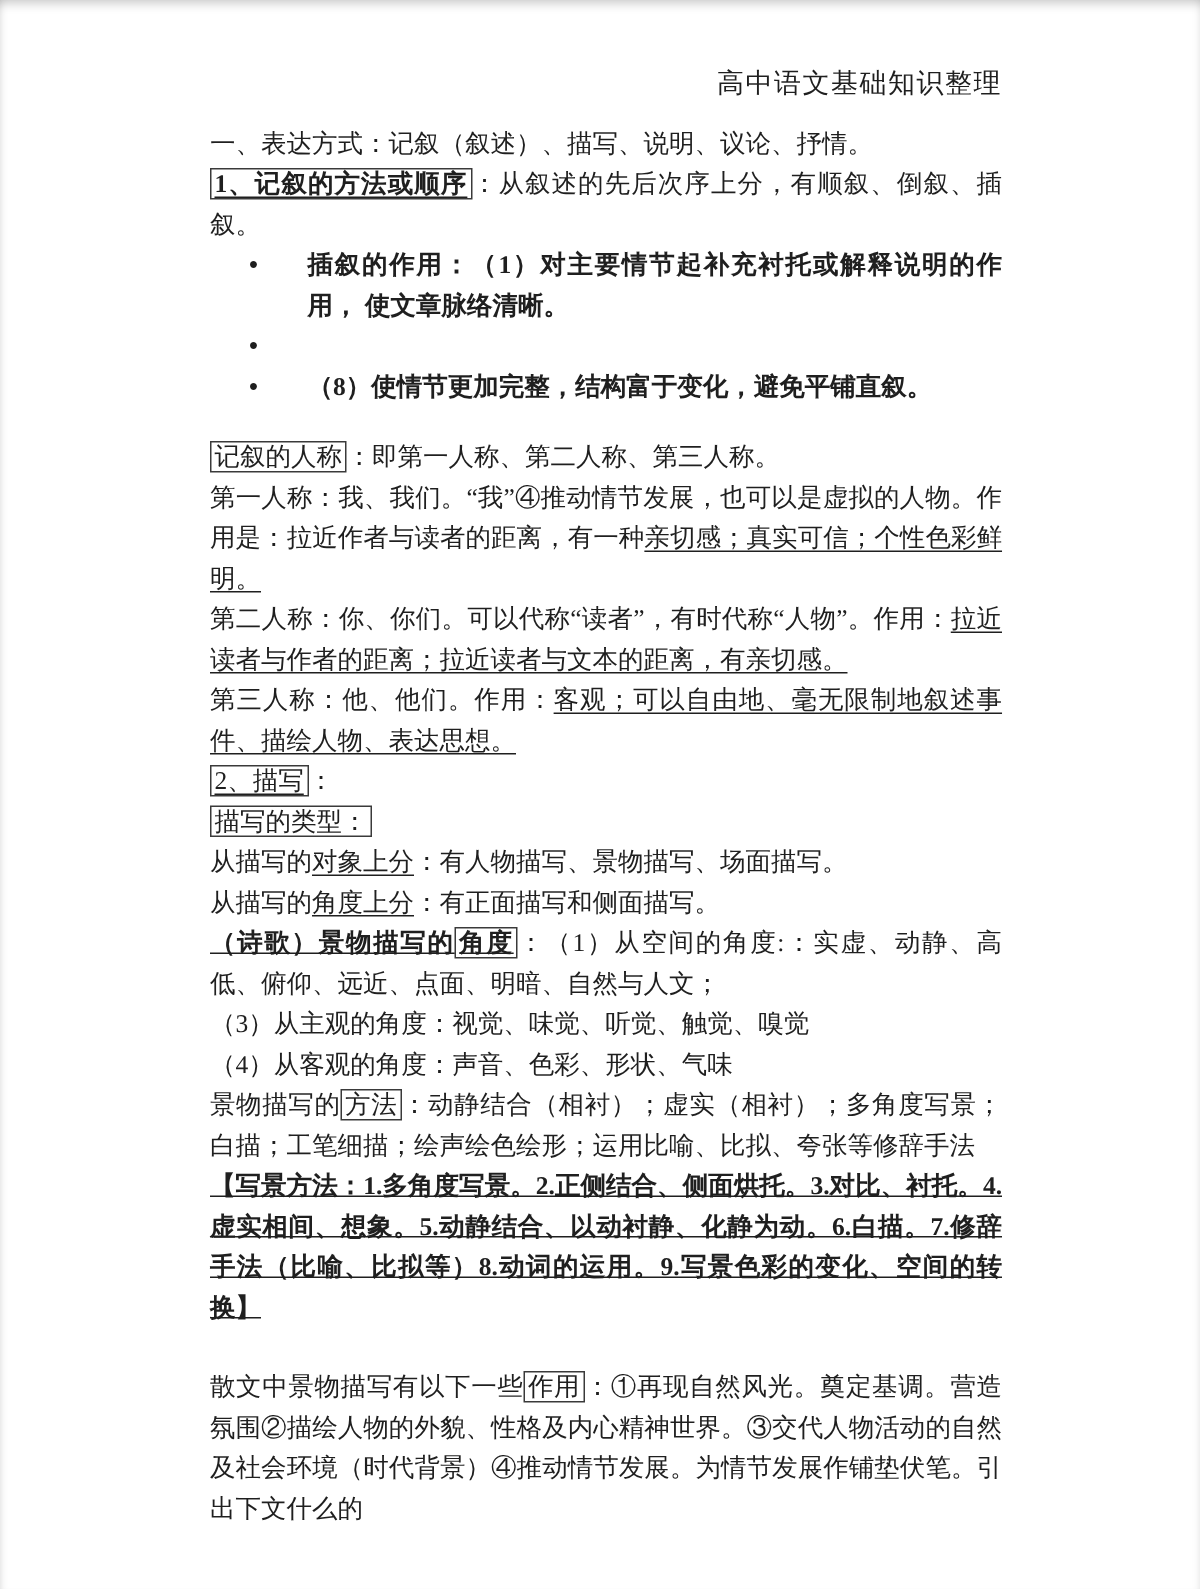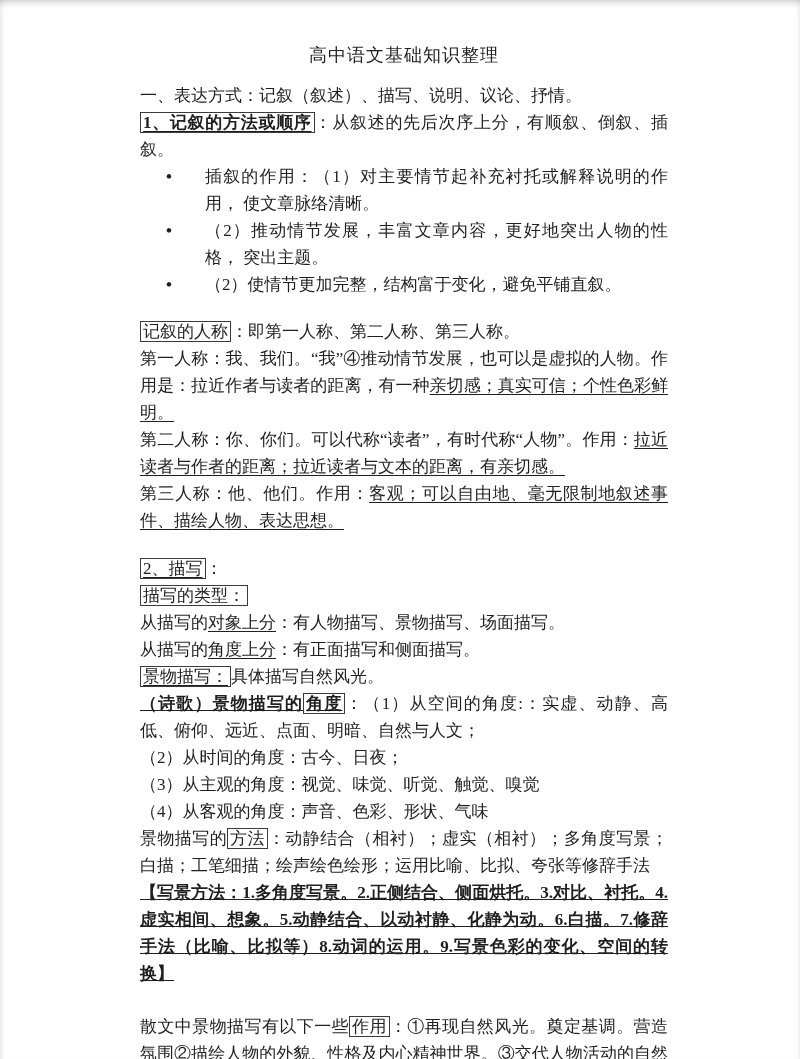--- a/index.html
+++ b/index.html
@@ -18,39 +18,39 @@
                inset -5px 0 6px -5px rgba(0,0,0,.10);
   }
   .content{
     position:relative;
     padding:42px 132px 0 140px;
     font-size:17px;
     line-height:27px;
     text-align:justify;
   }
   .doc-title{
-    text-align:center;
+    text-align:right;
     font-size:18px;
     margin:0 0 13px 0;
     font-weight:normal;
     letter-spacing:1px;
   }
   p{margin:0;}
   .boxed{
     border:1.3px solid #3a3a3a;
     padding:0 2px;
   }
   .u{text-decoration:underline;text-underline-offset:3px;}
   .b{font-weight:bold;text-decoration:underline;}
   .bullet-list{margin:0;padding:0;}
   .bullet-row{display:flex;padding-left:26px;}
   .bullet-marker{width:39px;flex:0 0 39px;font-weight:bold;}
-  .bullet-text{flex:1;font-weight:normal;}
+  .bullet-text{flex:1;font-weight:bold;}
   .gap-sm{margin-top:20px;}
-  .gap-md{margin-top:21px;}
+  .gap-md{}
   .gap-lg{margin-top:26px;}
 </style>
 </head>
 <body>
 
 <div class="scan-shadow"></div>
 
 <div class="content">
 
   <h1 class="doc-title">高中语文基础知识整理</h1>
@@ -59,49 +59,46 @@
 
   <p><span class="boxed u b">1、记叙的方法或顺序</span><span>：从叙述的先后次序上分，有顺叙、倒叙、插叙。</span></p>
 
   <div class="bullet-list">
     <div class="bullet-row">
       <span class="bullet-marker">•</span>
       <span class="bullet-text">插叙的作用：（1）对主要情节起补充衬托或解释说明的作用， 使文章脉络清晰。</span>
     </div>
     <div class="bullet-row">
       <span class="bullet-marker">•</span>
-      <span class="bullet-text">（2）推动情节发展，丰富文章内容，更好地突出人物的性格， 突出主题。</span>
     </div>
     <div class="bullet-row">
       <span class="bullet-marker">•</span>
-      <span class="bullet-text">（2）使情节更加完整，结构富于变化，避免平铺直叙。</span>
+      <span class="bullet-text">（8）使情节更加完整，结构富于变化，避免平铺直叙。</span>
     </div>
   </div>
 
   <p class="gap-sm"><span class="boxed">记叙的人称</span><span>：即第一人称、第二人称、第三人称。</span></p>
 
   <p><span>第一人称：我、我们。“我”④推动情节发展，也可以是虚拟的人物。作用是：拉近作者与读者的距离，有一种</span><span class="u">亲切感；真实可信；个性色彩鲜明。</span></p>
 
   <p><span>第二人称：你、你们。可以代称“读者”，有时代称“人物”。作用：</span><span class="u">拉近读者与作者的距离；拉近读者与文本的距离，有亲切感。</span></p>
 
   <p><span>第三人称：他、他们。作用：</span><span class="u">客观；可以自由地、毫无限制地叙述事件、描绘人物、表达思想。</span></p>
 
   <p class="gap-md"><span class="boxed u">2、描写</span><span>：</span></p>
 
   <p><span class="boxed">描写的类型：</span></p>
 
   <p><span>从描写的</span><span class="u">对象上分</span><span>：有人物描写、景物描写、场面描写。</span></p>
 
   <p><span>从描写的</span><span class="u">角度上分</span><span>：有正面描写和侧面描写。</span></p>
 
-  <p><span class="boxed u">景物描写：</span><span>具体描写自然风光。</span></p>
 
   <p><span class="b">（诗歌）景物描写的</span><span class="boxed b">角度</span><span>：（1）从空间的角度:：实虚、动静、高低、俯仰、远近、点面、明暗、自然与人文；</span></p>
 
-  <p>（2）从时间的角度：古今、日夜；</p>
   <p>（3）从主观的角度：视觉、味觉、听觉、触觉、嗅觉</p>
   <p>（4）从客观的角度：声音、色彩、形状、气味</p>
 
   <p><span>景物描写的</span><span class="boxed">方法</span><span>：动静结合（相衬）；虚实（相衬）；多角度写景；白描；工笔细描；绘声绘色绘形；运用比喻、比拟、夸张等修辞手法</span></p>
 
   <p class="b">【写景方法：1.多角度写景。2.正侧结合、侧面烘托。3.对比、衬托。4.虚实相间、想象。5.动静结合、以动衬静、化静为动。6.白描。7.修辞手法（比喻、比拟等）8.动词的运用。9.写景色彩的变化、空间的转换】</p>
 
   <p class="gap-lg"><span>散文中景物描写有以下一些</span><span class="boxed">作用</span><span>：①再现自然风光。奠定基调。营造氛围②描绘人物的外貌、性格及内心精神世界。③交代人物活动的自然及社会环境（时代背景）④推动情节发展。为情节发展作铺垫伏笔。引出下文什么的</span></p>
 
 </div>

